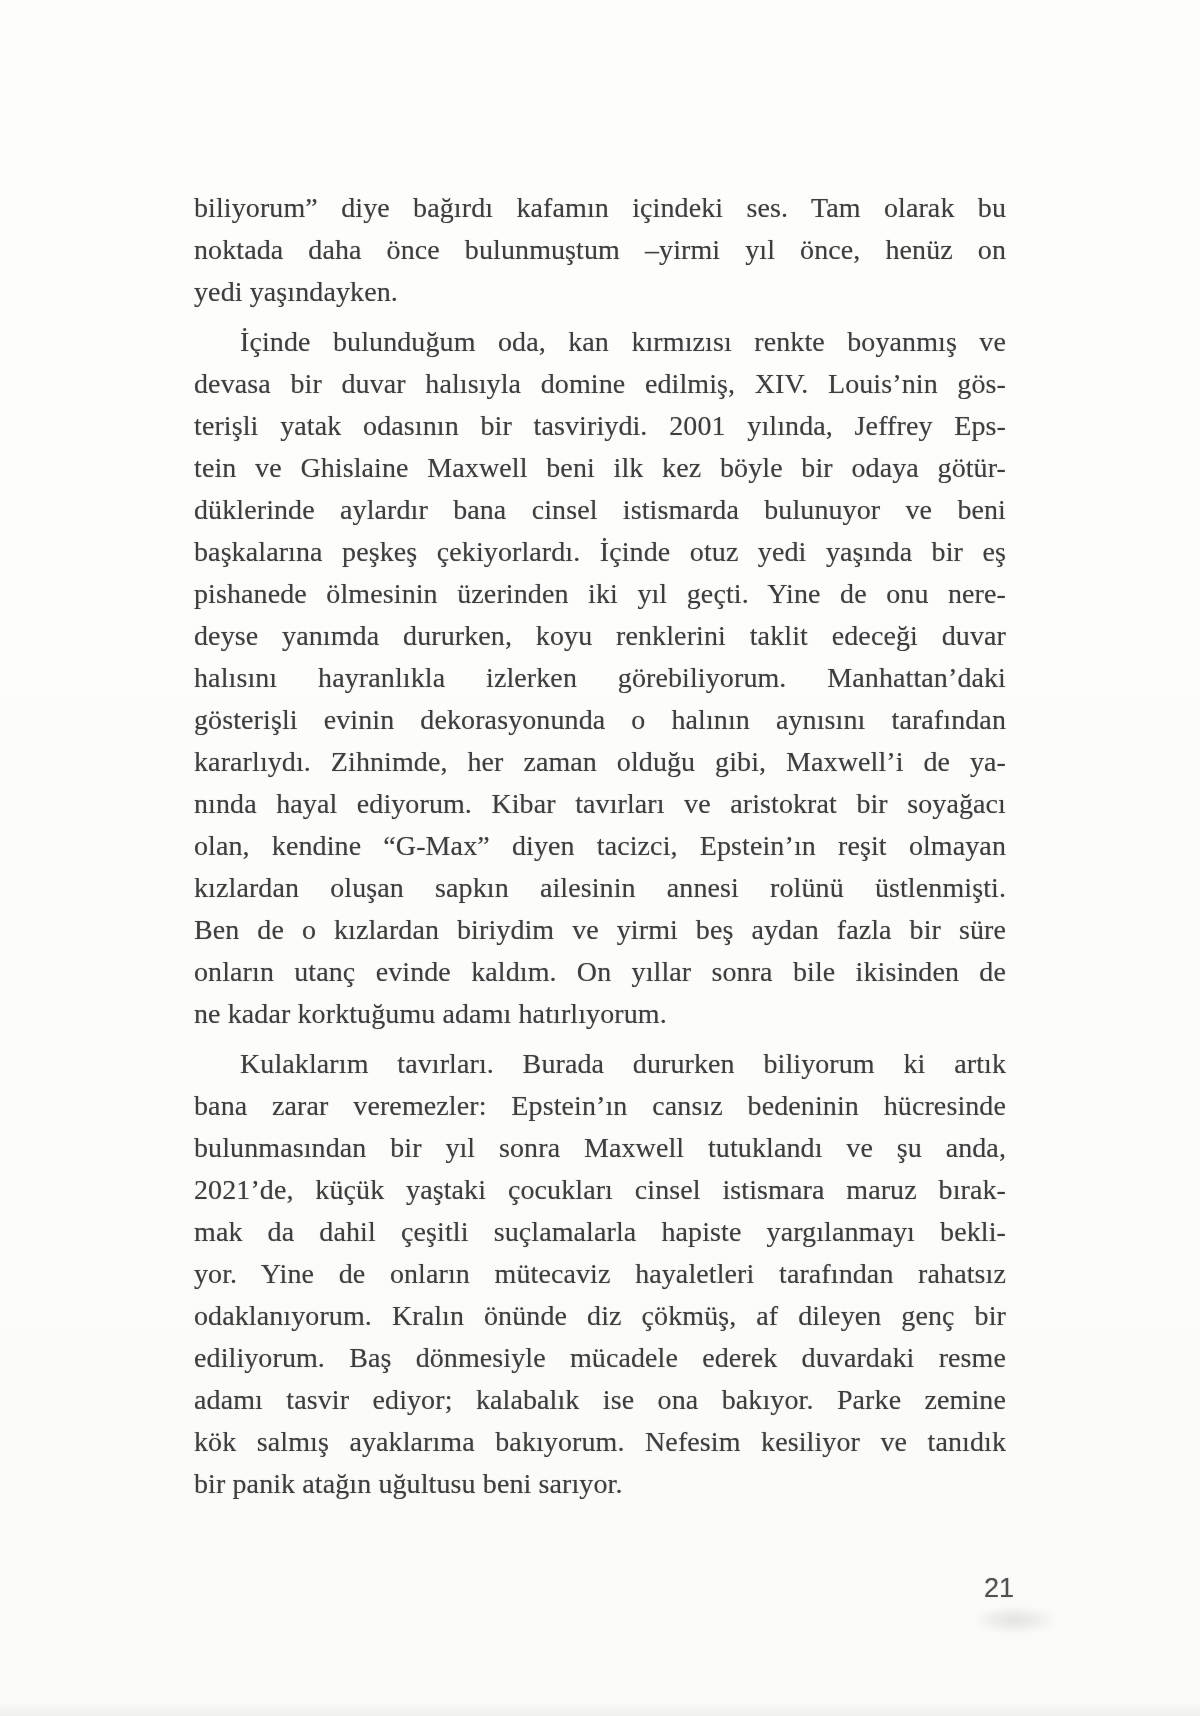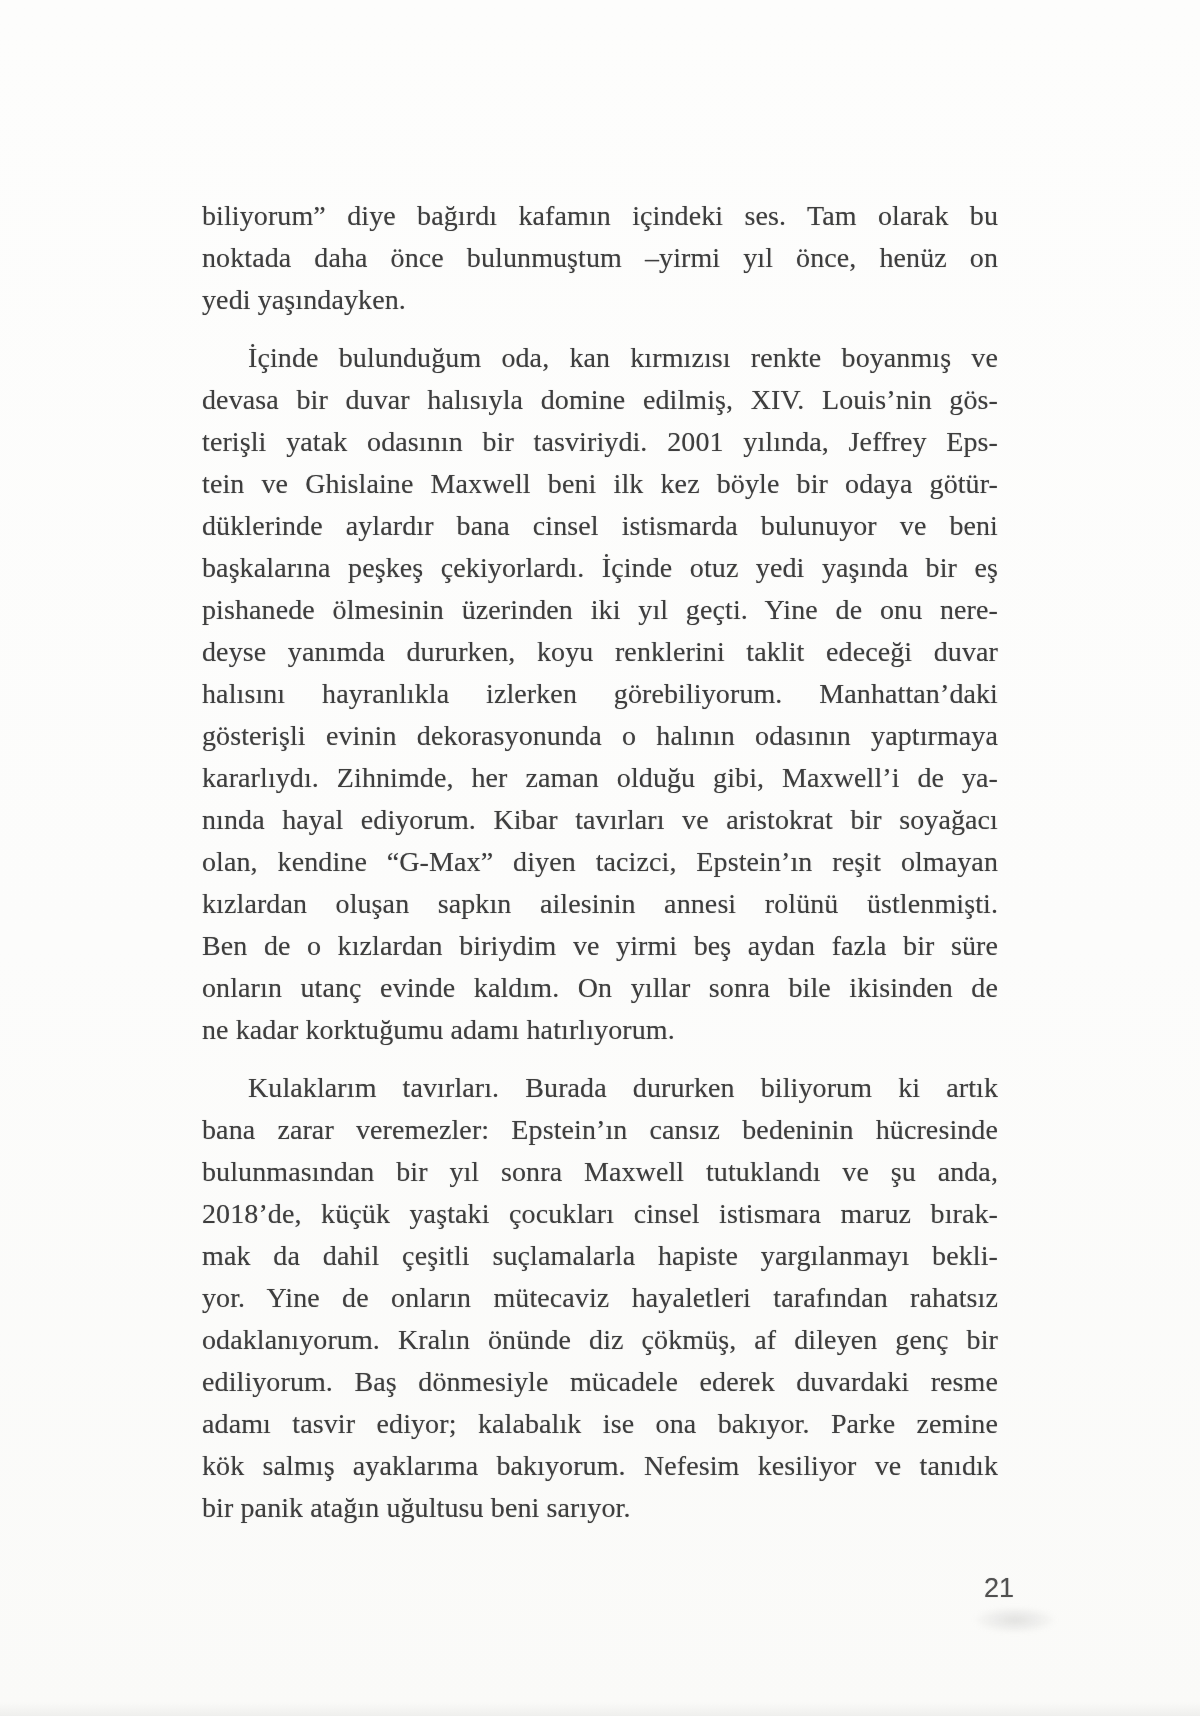--- a/index.html
+++ b/index.html
@@ -20,21 +20,21 @@
     left: 186px;
     top: 179px;
     width: 828px;
     font-family: "Liberation Serif", "DejaVu Serif", serif;
     font-size: 28px;
     line-height: 42px;
     color: #3e3e3e;
     text-shadow: 0 0 1px rgba(62,62,62,0.45);
     letter-spacing: 0.1px;
   }
-  .para { margin: 16px; }
+  .para { margin: 8px; }
   .line {
     text-align: justify;
     text-align-last: justify;
     -moz-text-align-last: justify;
     height: 42px;
     white-space: nowrap;
     white-space: normal;
   }
   .line.end {
     text-align-last: left;
@@ -87,35 +87,35 @@
     <div class="para">
       <div class="line ind">İçinde bulunduğum oda, kan kırmızısı renkte boyanmış ve</div>
       <div class="line">devasa bir duvar halısıyla domine edilmiş, XIV. Louis’nin gös-</div>
       <div class="line">terişli yatak odasının bir tasviriydi. 2001 yılında, Jeffrey Eps-</div>
       <div class="line">tein ve Ghislaine Maxwell beni ilk kez böyle bir odaya götür-</div>
       <div class="line">düklerinde aylardır bana cinsel istismarda bulunuyor ve beni</div>
       <div class="line">başkalarına peşkeş çekiyorlardı. İçinde otuz yedi yaşında bir eş</div>
       <div class="line">pishanede ölmesinin üzerinden iki yıl geçti. Yine de onu nere-</div>
       <div class="line">deyse yanımda dururken, koyu renklerini taklit edeceği duvar</div>
       <div class="line">halısını hayranlıkla izlerken görebiliyorum. Manhattan’daki</div>
-      <div class="line">gösterişli evinin dekorasyonunda o halının odasının yaptırmaya</div>
+      <div class="line">gösterişli evinin dekorasyonunda o halının aynısını tarafından</div>
       <div class="line">kararlıydı. Zihnimde, her zaman olduğu gibi, Maxwell’i de ya-</div>
       <div class="line">nında hayal ediyorum. Kibar tavırları ve aristokrat bir soyağacı</div>
       <div class="line">olan, kendine “G-Max” diyen tacizci, Epstein’ın reşit olmayan</div>
       <div class="line">kızlardan oluşan sapkın ailesinin annesi rolünü üstlenmişti.</div>
       <div class="line">Ben de o kızlardan biriydim ve yirmi beş aydan fazla bir süre</div>
       <div class="line">onların utanç evinde kaldım. On yıllar sonra bile ikisinden de</div>
       <div class="line end">ne kadar korktuğumu adamı hatırlıyorum.</div>
     </div>
 
     <div class="para">
       <div class="line ind">Kulaklarım tavırları. Burada dururken biliyorum ki artık</div>
       <div class="line">bana zarar veremezler: Epstein’ın cansız bedeninin hücresinde</div>
       <div class="line">bulunmasından bir yıl sonra Maxwell tutuklandı ve şu anda,</div>
-      <div class="line">2018’de, küçük yaştaki çocukları cinsel istismara maruz bırak-</div>
+      <div class="line">2021’de, küçük yaştaki çocukları cinsel istismara maruz bırak-</div>
       <div class="line">mak da dahil çeşitli suçlamalarla hapiste yargılanmayı bekli-</div>
       <div class="line">yor. Yine de onların mütecaviz hayaletleri tarafından rahatsız</div>
       <div class="line">odaklanıyorum. Kralın önünde diz çökmüş, af dileyen genç bir</div>
       <div class="line">ediliyorum. Baş dönmesiyle mücadele ederek duvardaki resme</div>
       <div class="line">adamı tasvir ediyor; kalabalık ise ona bakıyor. Parke zemine</div>
       <div class="line">kök salmış ayaklarıma bakıyorum. Nefesim kesiliyor ve tanıdık</div>
       <div class="line end">bir panik atağın uğultusu beni sarıyor.</div>
     </div>
 
   </div>

